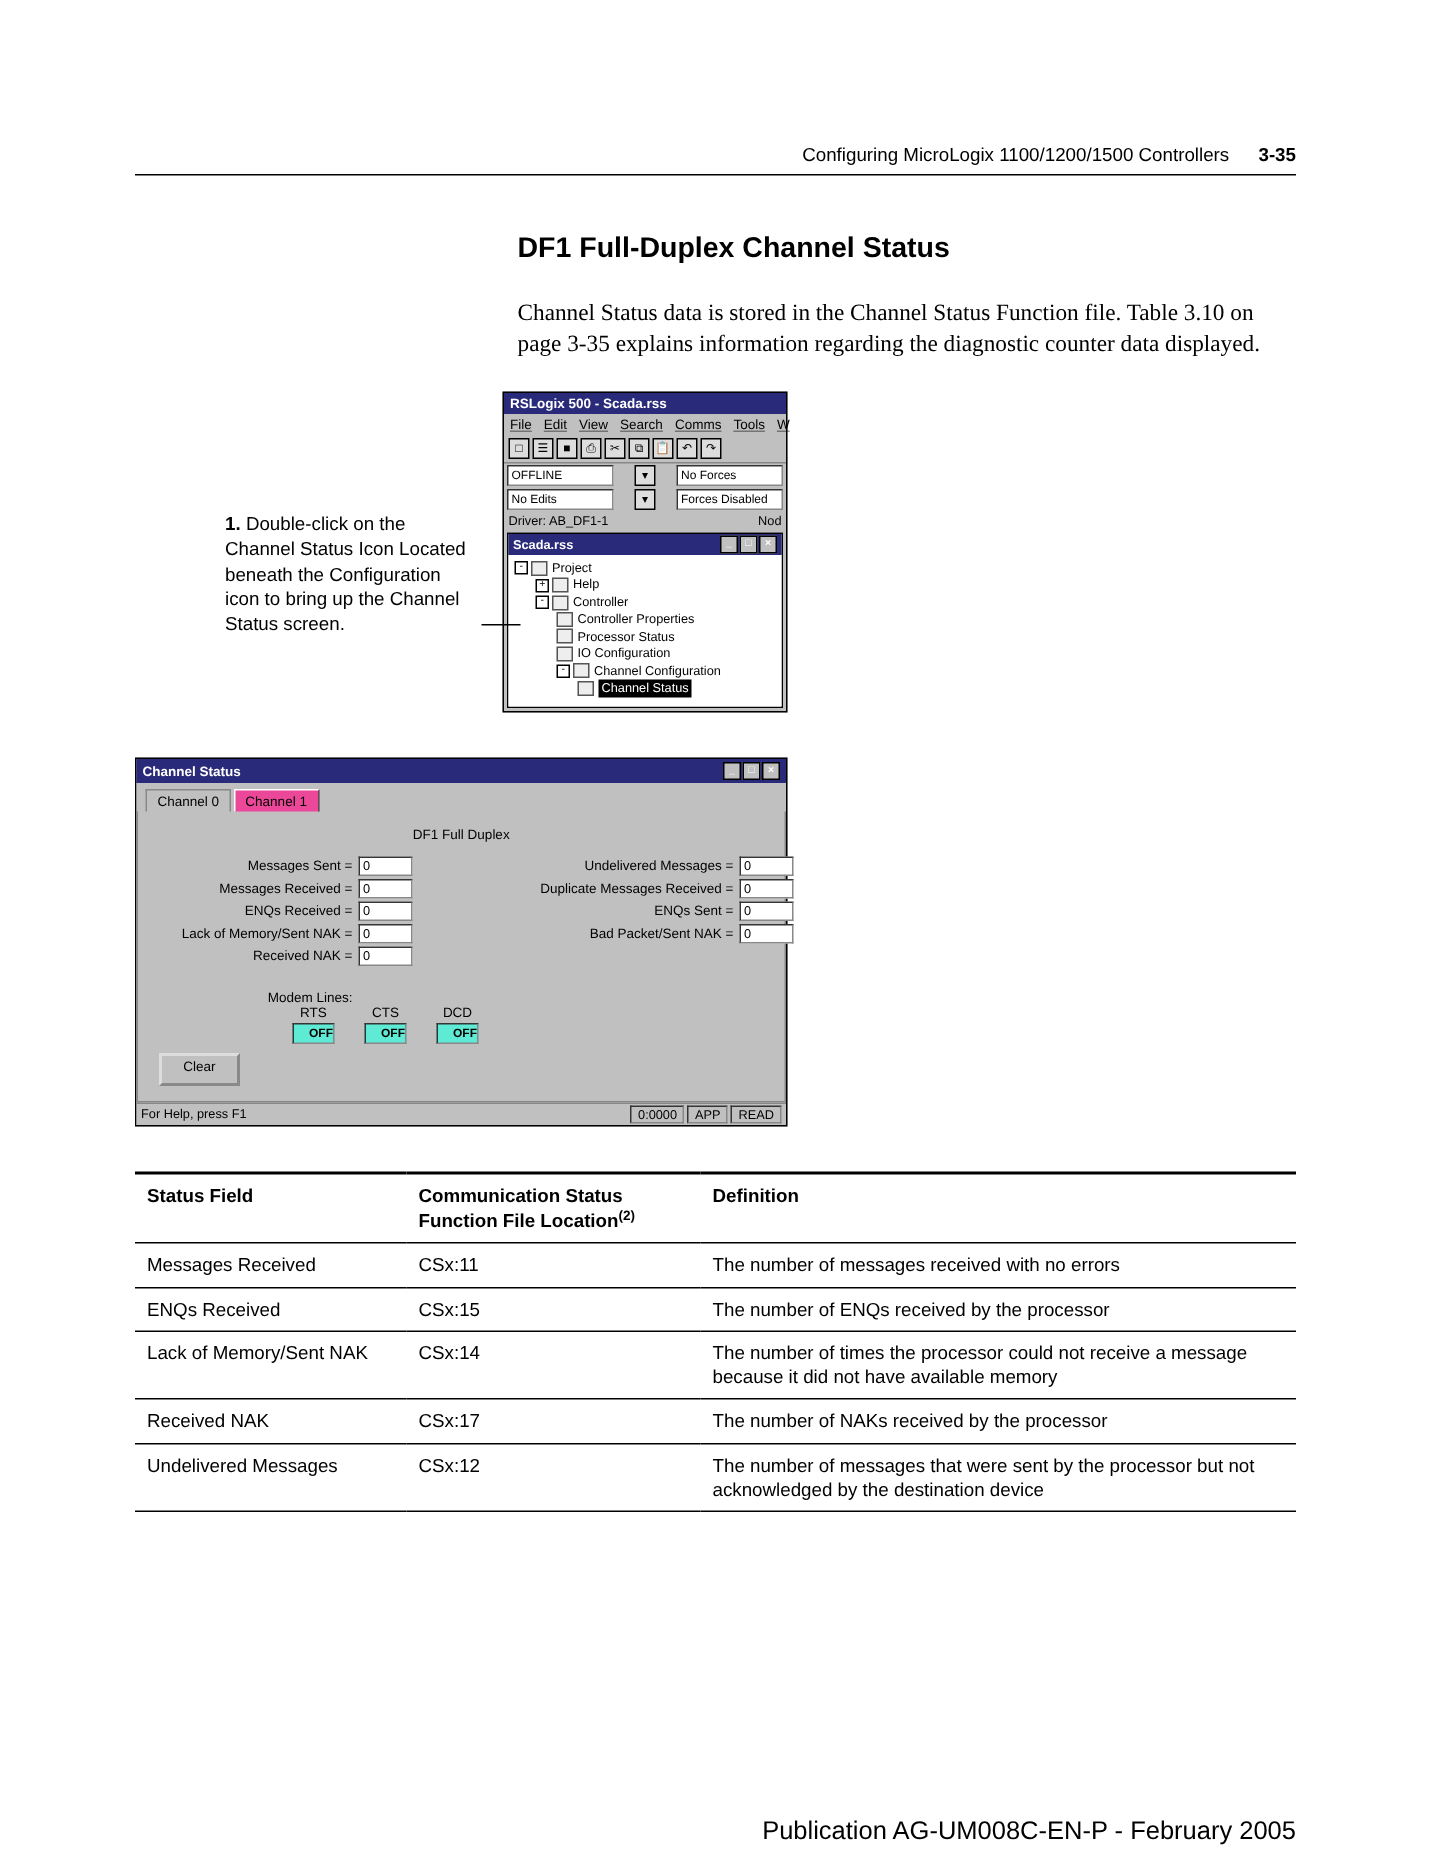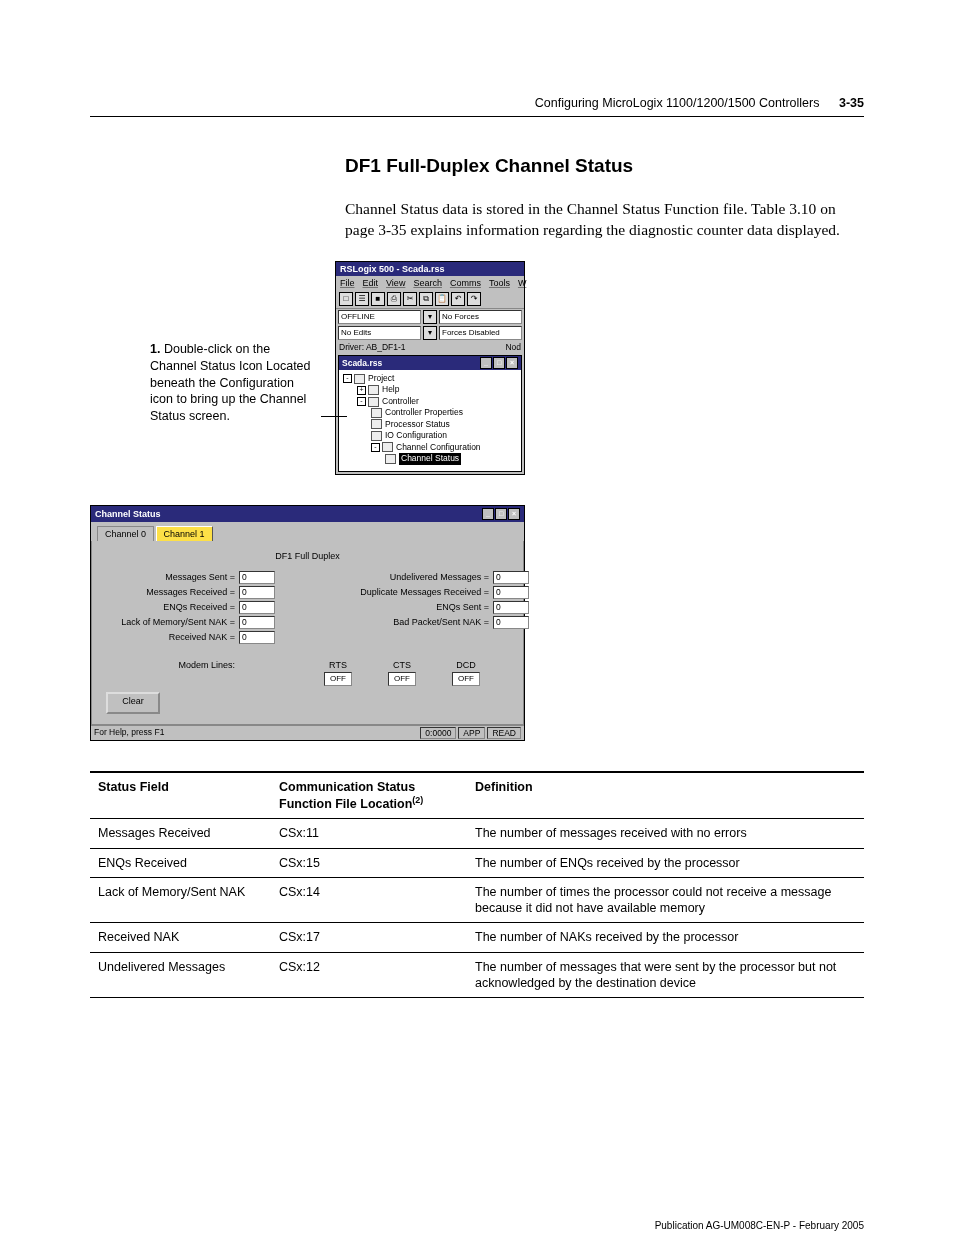--- a/index.html
+++ b/index.html
@@ -104,21 +104,21 @@
     display:flex; gap:2px;
     border-bottom:1px solid #888;
   }
   .tbtn {
     width:14px; height:14px;
     border:1px solid #000;
     background:#ddd; box-sizing:border-box;
     display:flex; align-items:center; justify-content:center;
     font-size:8px;
   }
-  .statusrow { display:flex; gap:2px; padding:1px 2px; }
+  .statusrow { display:flex; gap:14px; padding:1px 2px; }
   .field {
     border:1px inset #888; background:#fff;
     font-size:8px; padding:0 2px; height:12px; line-height:12px;
     flex:1;
   }
   .driverline { font-size:8.5px; padding:1px 3px; display:flex; justify-content:space-between; }
   .subwin { margin:2px; border:1px solid #000; background:#fff; }
   .subwin .titlebar { font-size:8.5px; padding:1px 3px; }
   .winbtns { display:flex; gap:1px; }
   .winbtns span { width:10px; height:10px; border:1px solid #000; background:#c0c0c0; font-size:7px; text-align:center; line-height:9px; }
@@ -133,33 +133,33 @@
   .tree .n2 { padding-left:28px; }
   .tree .n3 { padding-left:42px; }
   .tree .sel { background:#000; color:#fff; display:inline-block; padding:0 2px; }
   .ticon { display:inline-block; width:9px; height:8px; border:1px solid #555; margin-right:3px; vertical-align:middle; background:#eee; }
   .box { display:inline-block; width:7px; height:7px; border:1px solid #000; text-align:center; line-height:6px; font-size:7px; margin-right:2px; vertical-align:middle; }
 
   
   .shot2 { width:435px; }
   .tabs { background:#c0c0c0; padding:4px 6px 0 6px; font-size:9px; }
   .tabs .tab { display:inline-block; padding:2px 7px; border:1px solid #888; border-bottom:none; background:#c0c0c0; margin-right:-1px; }
-  .tabs .tab.active { background:#fde047; box-shadow:0 2px 0 #c0c0c0; border-color:#fff #555 #c0c0c0 #fff; }
+  .tabs .tab.active { background:#ec4899; box-shadow:0 2px 0 #c0c0c0; border-color:#fff #555 #c0c0c0 #fff; }
   .panel { border:1px solid #888; border-top:none; background:#c0c0c0; padding:6px 8px 10px 8px; }
   .panel-title { text-align:center; font-size:9px; margin:4px 0 10px 0; }
   .counters { display:flex; gap:64px; margin-left:10px; }
   .col { font-size:9px; }
   .crow { display:flex; align-items:center; margin-bottom:2px; }
   .clabel { width:125px; text-align:right; margin-right:4px; }
   .cval { width:30px; height:11px; border:1px inset #888; background:#fff; font-size:8.5px; padding:0 2px; line-height:11px; }
-  .modem-row { display:flex; align-items:flex-start; margin:14px 0 0 10px; font-size:9px; }
+  .modem-row { display:flex; align-items:flex-start; margin:14px 0 0 10px; font-size:9px;flex-direction:column; }
   .modem-row .mlab { width:125px; text-align:right; margin-right:4px; }
-  .modem-lights { display:flex; gap:36px; margin-left:85px; text-align:center; }
+  .modem-lights { display:flex; gap:20px; margin-left:85px; text-align:right; }
   .mcol { display:flex; flex-direction:column; align-items:center; gap:2px; }
-  .mval { border:1px inset #888; background:#ffffff; width:26px; height:12px; font-size:8px; line-height:12px; }
+  .mval { border:1px inset #888; background:#5eead4; width:26px; height:12px; font-size:8px; line-height:12px;font-weight:bold; }
   .wbtn { border:2px outset #ddd; background:#c0c0c0; font-size:9px; width:50px; height:18px; text-align:center; line-height:15px; margin-top:6px; margin-left:6px; }
   .statusbar { display:flex; justify-content:space-between; background:#c0c0c0; border-top:1px solid #888; padding:1px 3px; font-size:8.5px; }
   .statusbar .cells { display:flex; gap:2px; }
   .statusbar .cell { border:1px inset #888; padding:0 4px; }
 
   
   .tbl-caption {
     font-family: Arial, Helvetica, sans-serif;
     font-weight: bold; font-size: 13px;
     margin: 0 0 6px 0;
@@ -177,21 +177,21 @@
     vertical-align: top;
     line-height: 1.3;
   }
   table.def tbody.lastline td, table.def tbody.lastline th { border-bottom:1px solid #000; }
   table.def th { font-weight:bold; }
   table.def .hdr td, table.def .hdr th { border-top:2px solid #000; }
   sup.fn { font-size:9px; }
 
   .pub-line {
     position:absolute; bottom:40px; right:90px;
-    font-family: Arial, Helvetica, sans-serif; font-size:10px;
+    font-family: Arial, Helvetica, sans-serif; font-size:17px;
   }
 </style>
 </head>
 <body>
 
 <div class="page">
   <div class="running-head">
     <span>Configuring MicroLogix 1100/1200/1500 Controllers</span>
     <span class="pn">3-35</span>
   </div>

